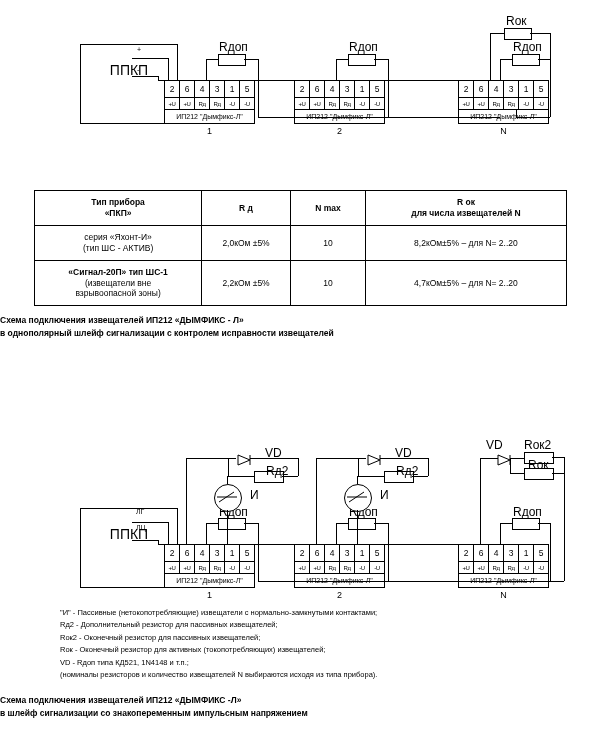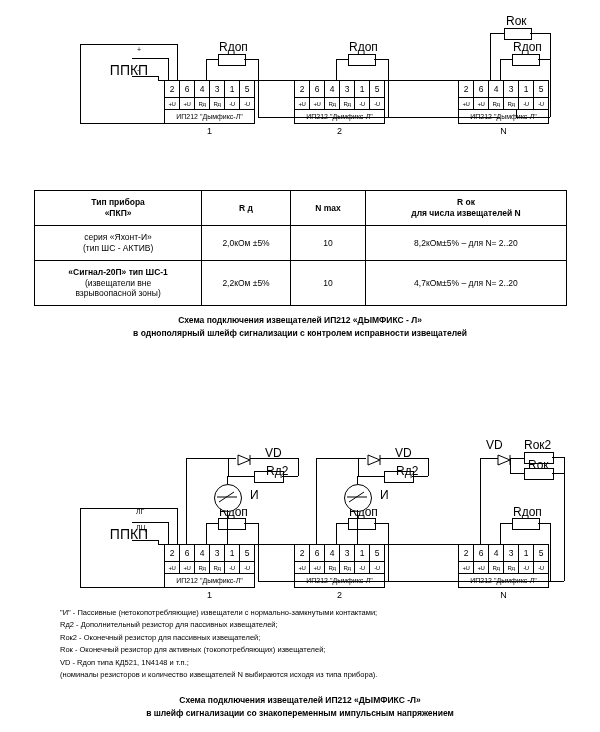--- a/index.html
+++ b/index.html
@@ -40,21 +40,21 @@
 
   
   .diode{position:absolute;}
 
   
   table.spec{position:absolute;border-collapse:collapse;font-size:8.5px;}
   table.spec td,table.spec th{border:1px solid #000;text-align:center;padding:2px 3px;
       font-weight:normal;line-height:1.25;}
   table.spec th{font-weight:bold;}
 
-  .caption{position:absolute;text-align:center;font-size:8.5px;font-weight:bold;line-height:1.5;width:600px;left:0;}
+  .caption{position:absolute;font-size:8.5px;font-weight:bold;line-height:1.5;width:600px;left:0;}
   .legend{position:absolute;font-size:7.5px;line-height:1.65;}
   .legend div{white-space:nowrap;}
 
   .tiny{font-size:7px;}
 </style>
 </head>
 <body>
 
 <div class="page">
 

